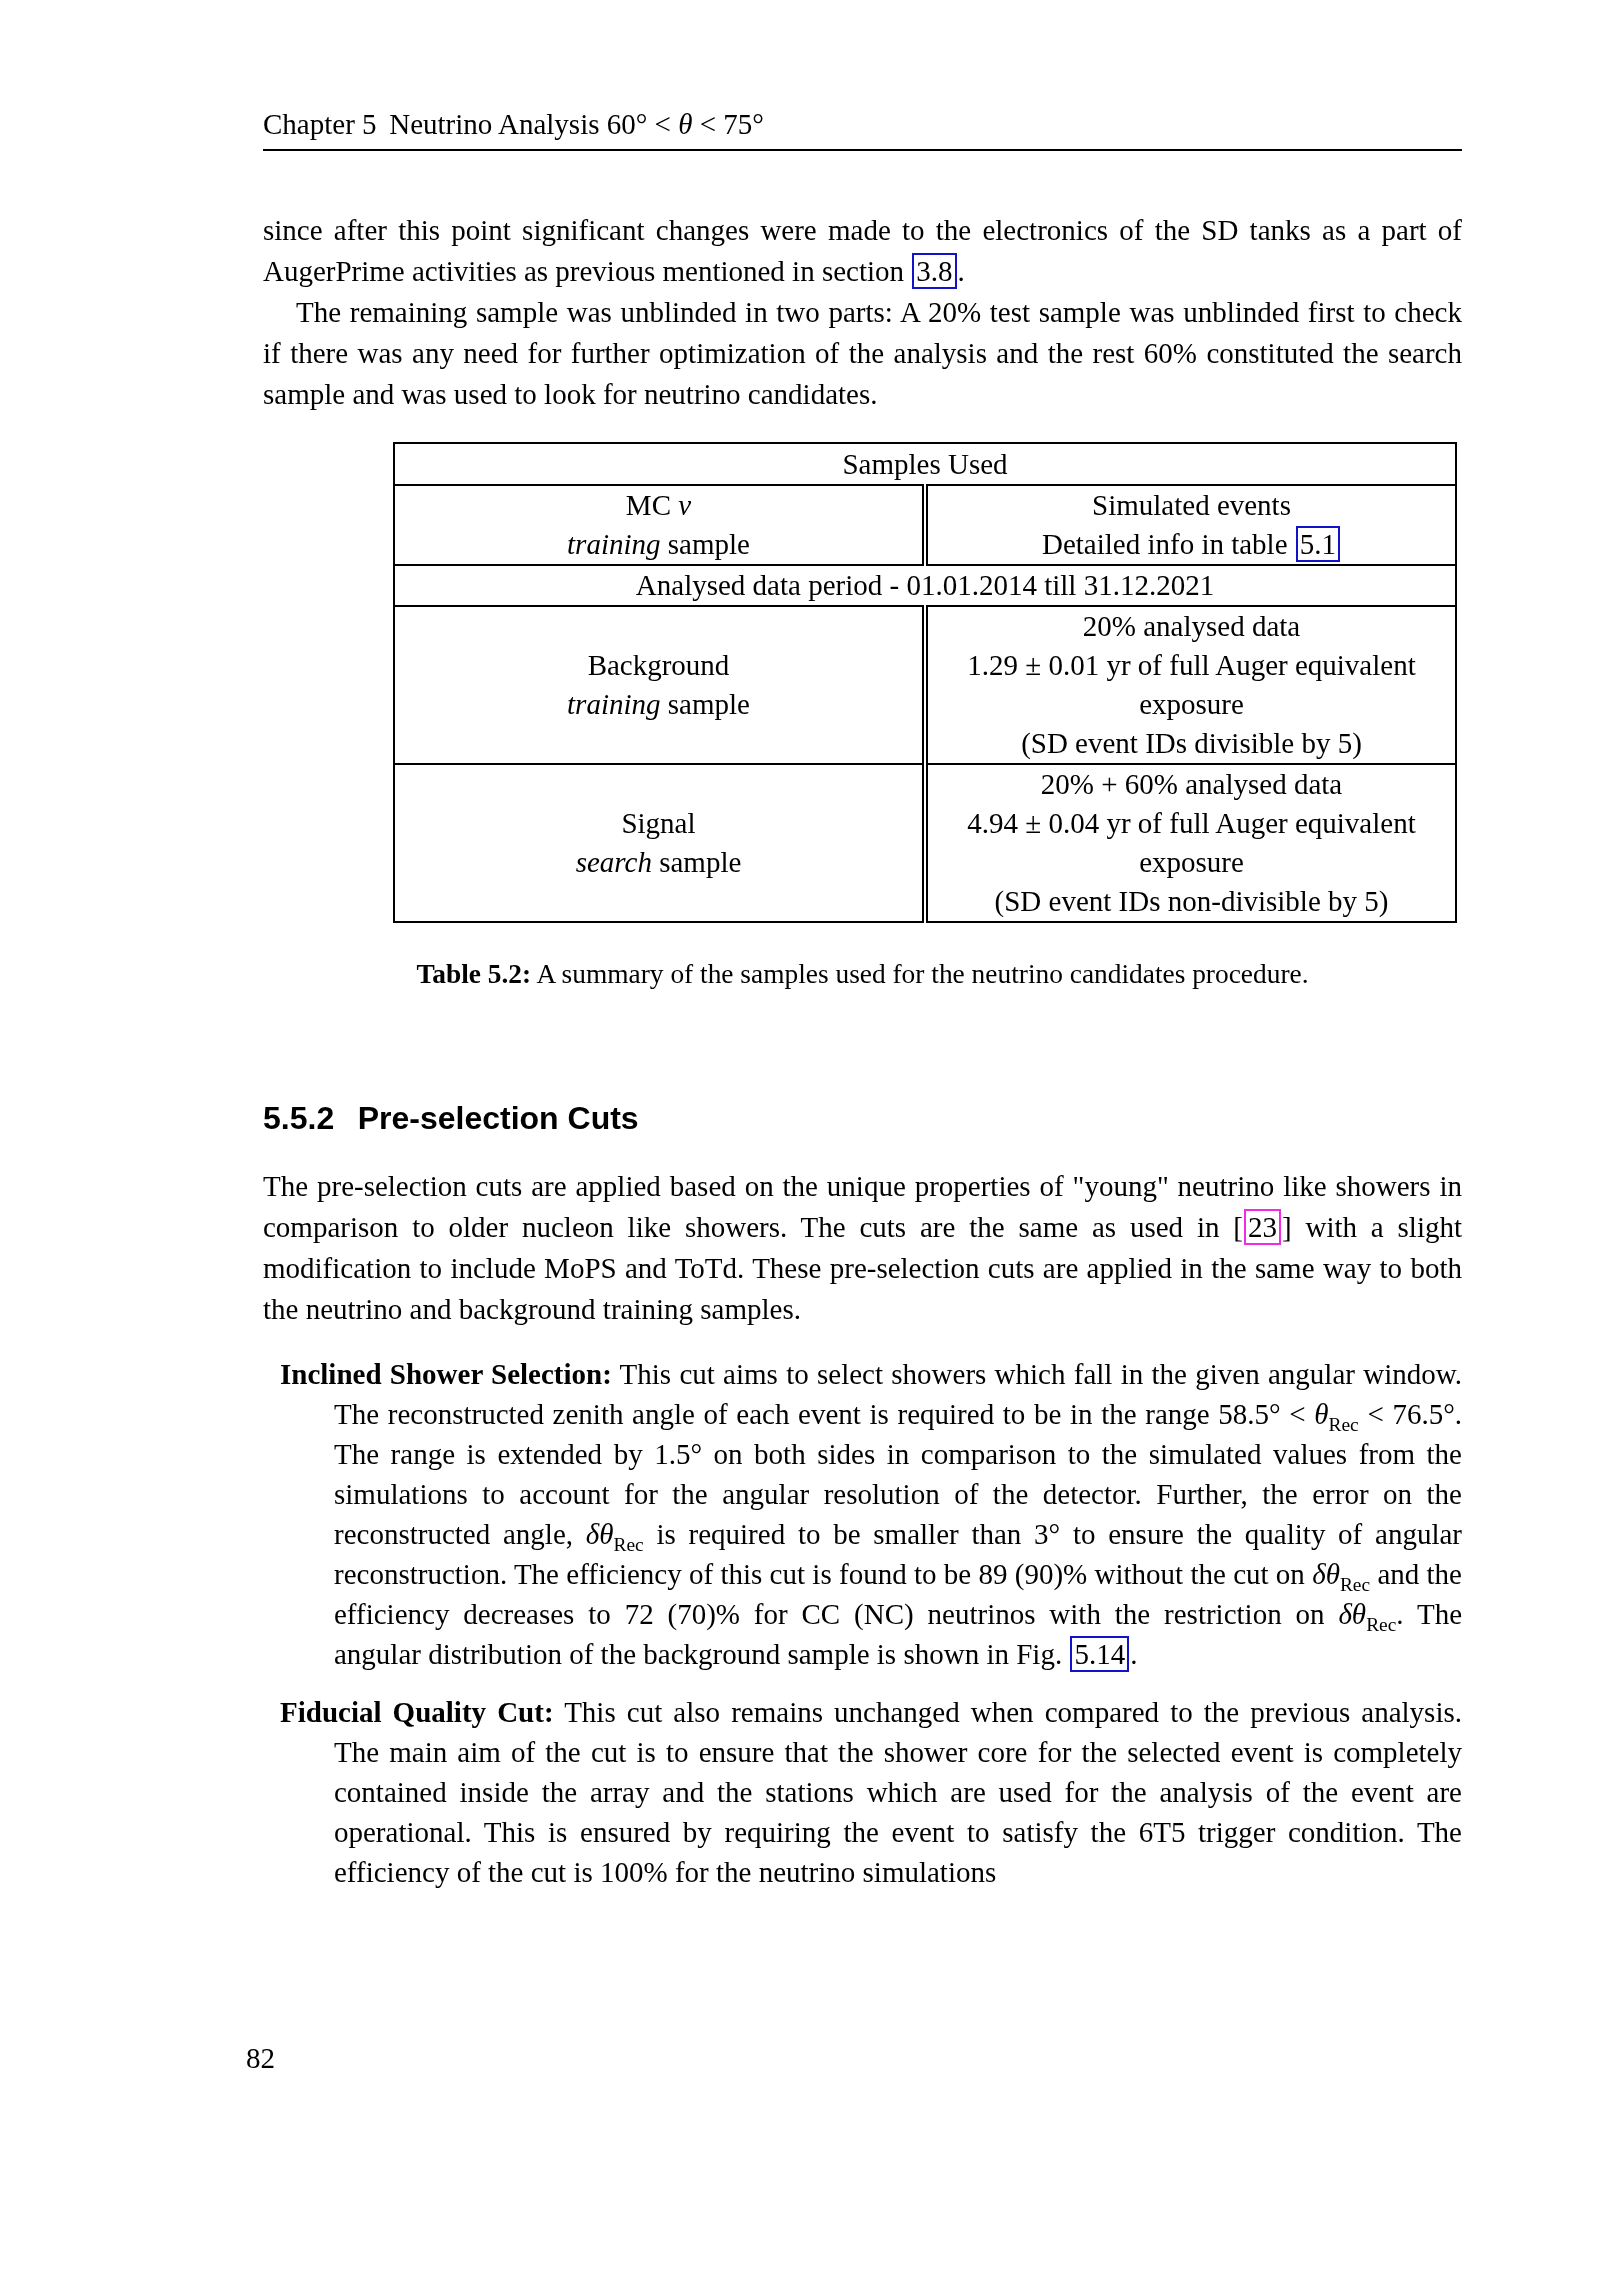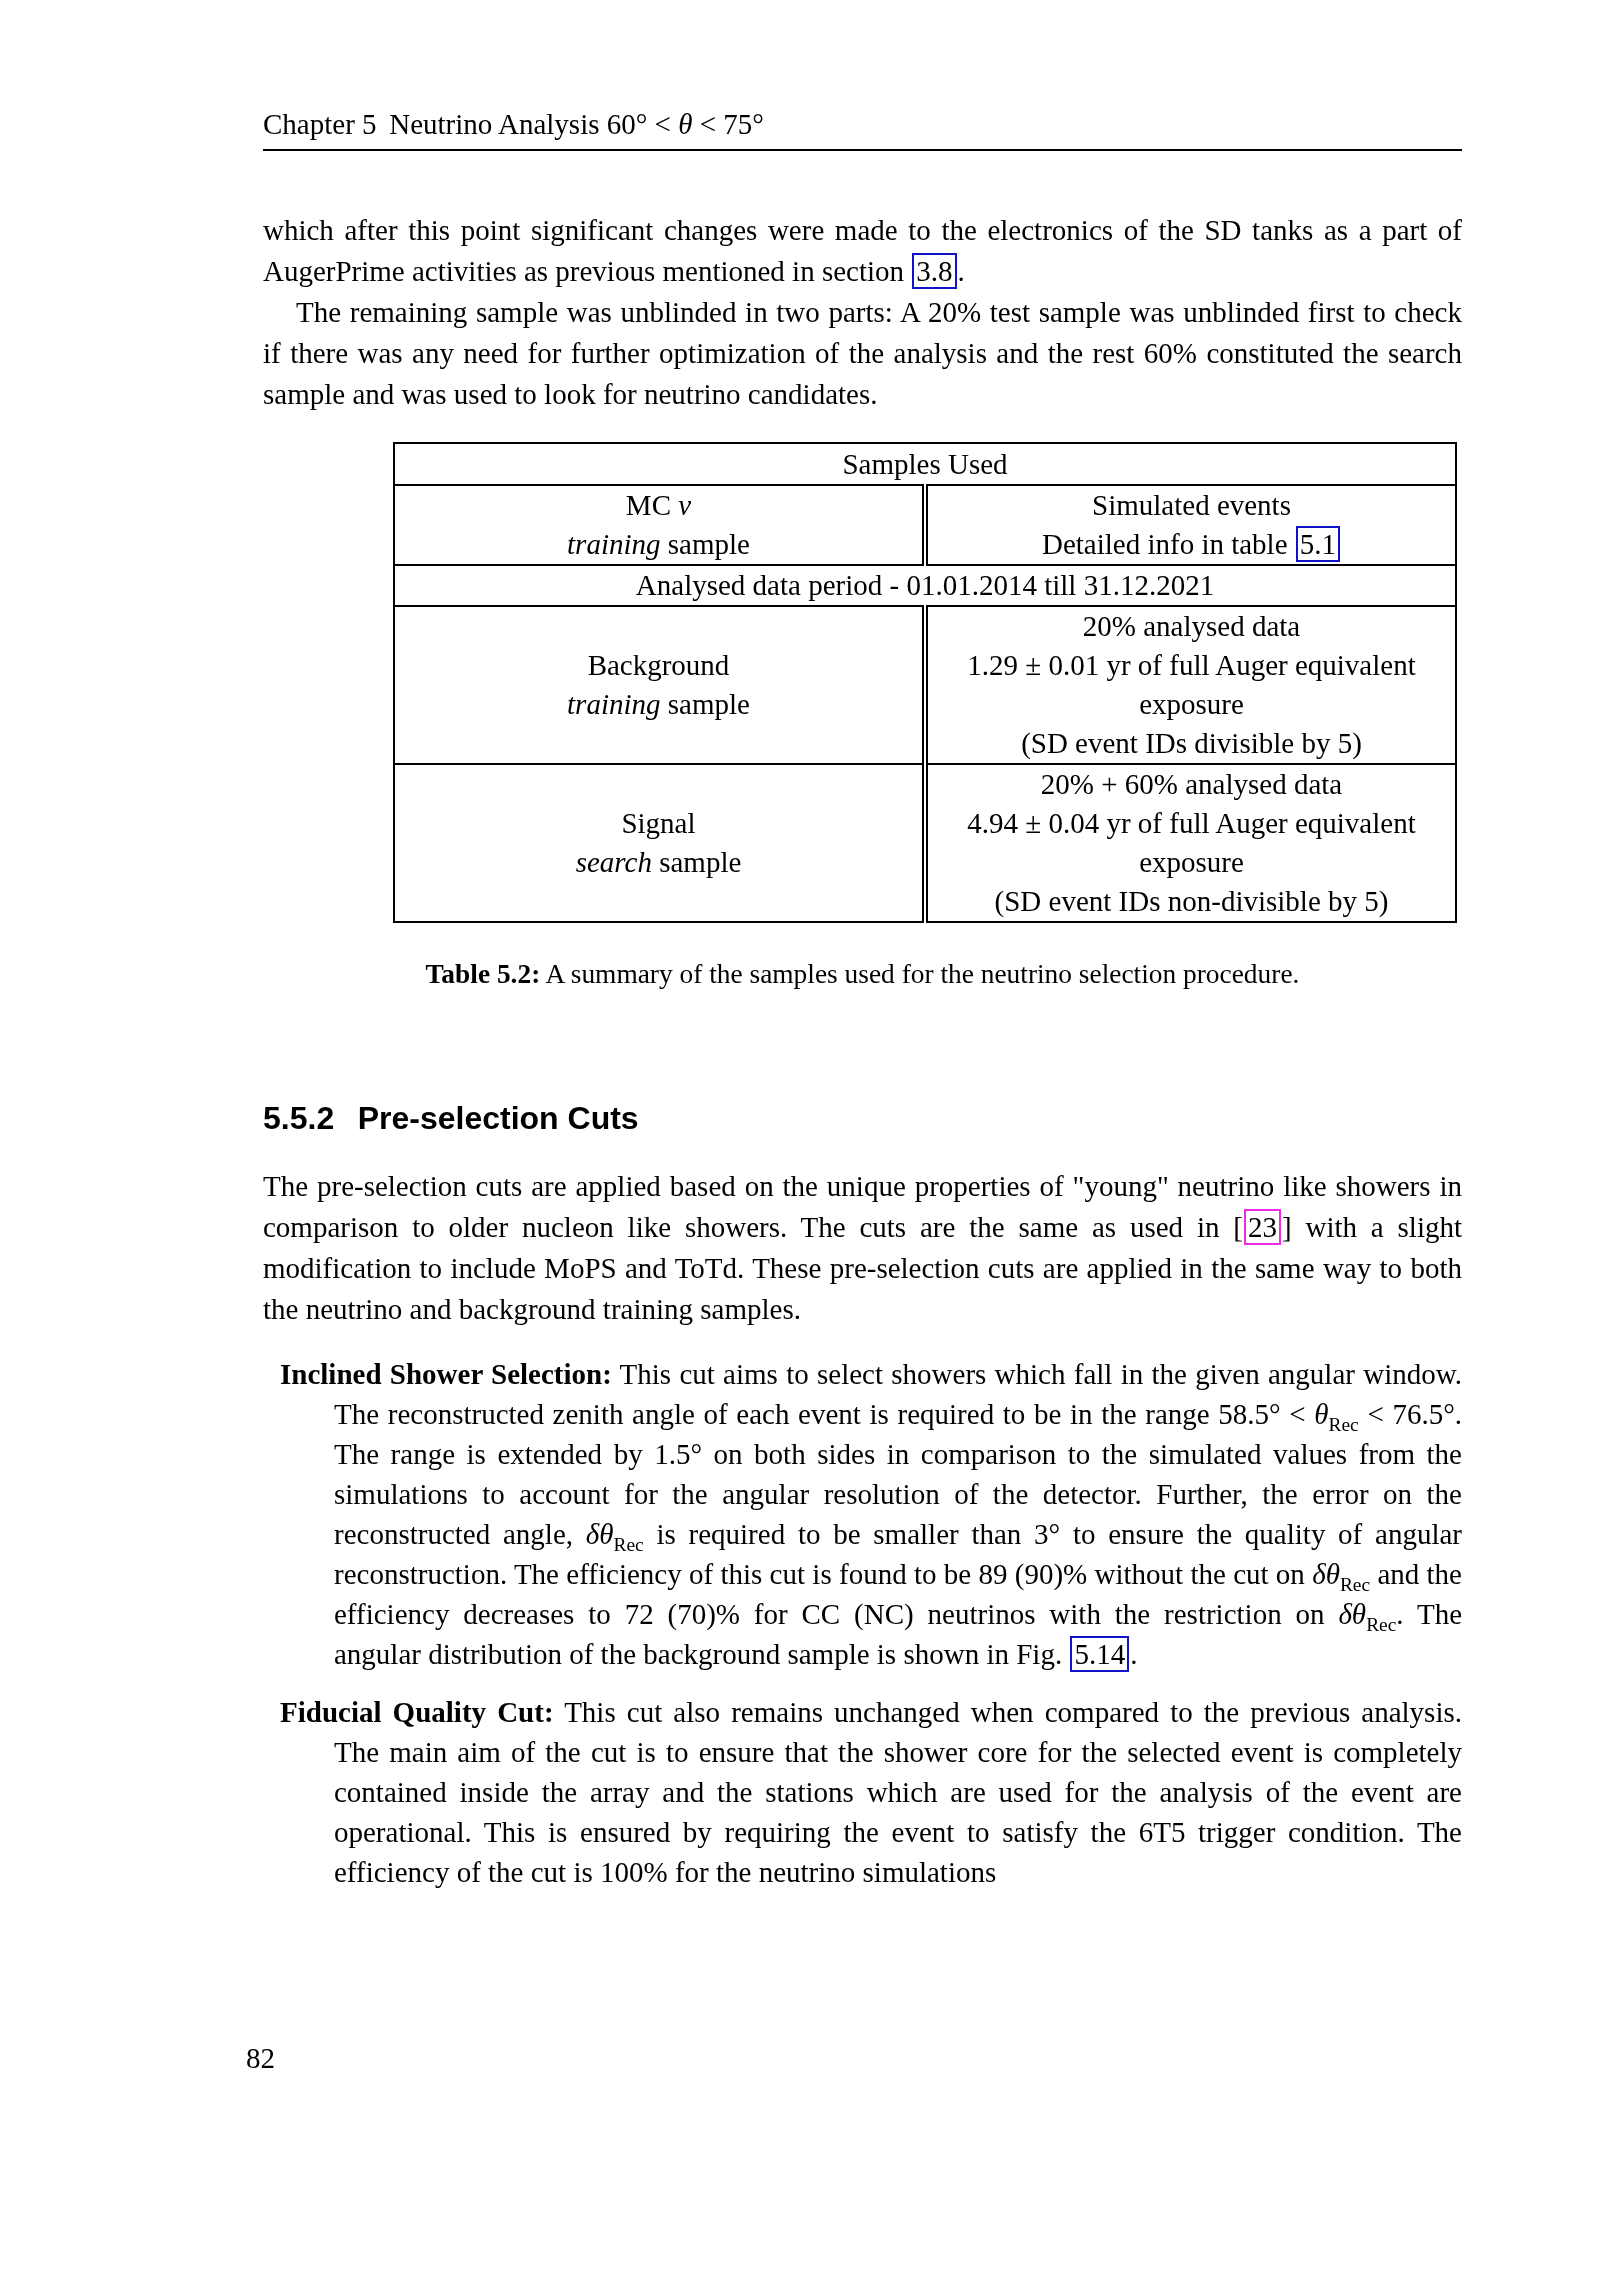--- a/index.html
+++ b/index.html
@@ -110,21 +110,21 @@
 </head>
 <body>
 
 <div class="page">
   <div class="content">
 
     <div class="chapter-head">
       <span><span>Chapter 5</span><span class="gap">Neutrino Analysis 60° &lt; </span><span class="it">θ</span><span> &lt; 75°</span></span>
     </div>
 
-    <p class="body-par p-first"><span>which after this point significant changes were made to the electronics of the SD tanks as a part of AugerPrime activities as previous mentioned in section </span><span class="refbox">3.8</span><span>.</span></p>
+    <p class="body-par p-first"><span>since after this point significant changes were made to the electronics of the SD tanks as a part of AugerPrime activities as previous mentioned in section </span><span class="refbox">3.8</span><span>.</span></p>
     <p class="body-par p-indent"><span>The remaining sample was unblinded in two parts: A 20% test sample was unblinded first to check if there was any need for further optimization of the analysis and the rest 60% constituted the search sample and was used to look for neutrino candidates.</span></p>
 
     <table class="samples-table">
       <tbody>
         <tr class="row-title">
           <td colspan="2">Samples Used</td>
         </tr>
         <tr class="row-mc">
           <td class="left-col">
             <div><span>MC </span><span class="it">ν</span></div>
@@ -156,21 +156,21 @@
           </td>
           <td>
             <div><span>20% + 60% analysed data</span></div>
             <div><span>4.94 ± 0.04 yr of full Auger equivalent exposure</span></div>
             <div><span>(SD event IDs non-divisible by 5)</span></div>
           </td>
         </tr>
       </tbody>
     </table>
 
-    <div class="caption"><span class="bd">Table 5.2:</span><span> A summary of the samples used for the neutrino selection procedure.</span></div>
+    <div class="caption"><span class="bd">Table 5.2:</span><span> A summary of the samples used for the neutrino candidates procedure.</span></div>
 
     <div class="section-head">
       <span class="section-num">5.5.2</span><span>Pre-selection Cuts</span>
     </div>
 
     <p class="body-par cuts-intro"><span>The pre-selection cuts are applied based on the unique properties of "young" neutrino like showers in comparison to older nucleon like showers. The cuts are the same as used in [</span><span class="refbox refbox-magenta">23</span><span>] with a slight modification to include MoPS and ToTd. These pre-selection cuts are applied in the same way to both the neutrino and background training samples.</span></p>
 
     <div class="cut-list">
       <div class="cut-item">
         <span class="cut-label">Inclined Shower Selection:</span><span><span> This cut aims to select showers which fall in the given angular window. The reconstructed zenith angle of each event is required to be in the range 58.5° &lt; </span><span class="it">θ</span><span class="sb">Rec</span><span> &lt; 76.5°. The range is extended by 1.5° on both sides in comparison to the simulated values from the simulations to account for the angular resolution of the detector. Further, the error on the reconstructed angle, </span><span class="it">δθ</span><span class="sb">Rec</span><span> is required to be smaller than 3° to ensure the quality of angular reconstruction. The efficiency of this cut is found to be 89 (90)% without the cut on </span><span class="it">δθ</span><span class="sb">Rec</span><span> and the efficiency decreases to 72 (70)% for CC (NC) neutrinos with the restriction on </span><span class="it">δθ</span><span class="sb">Rec</span><span>. The angular distribution of the background sample is shown in Fig. </span><span class="refbox">5.14</span><span>.</span></span>

